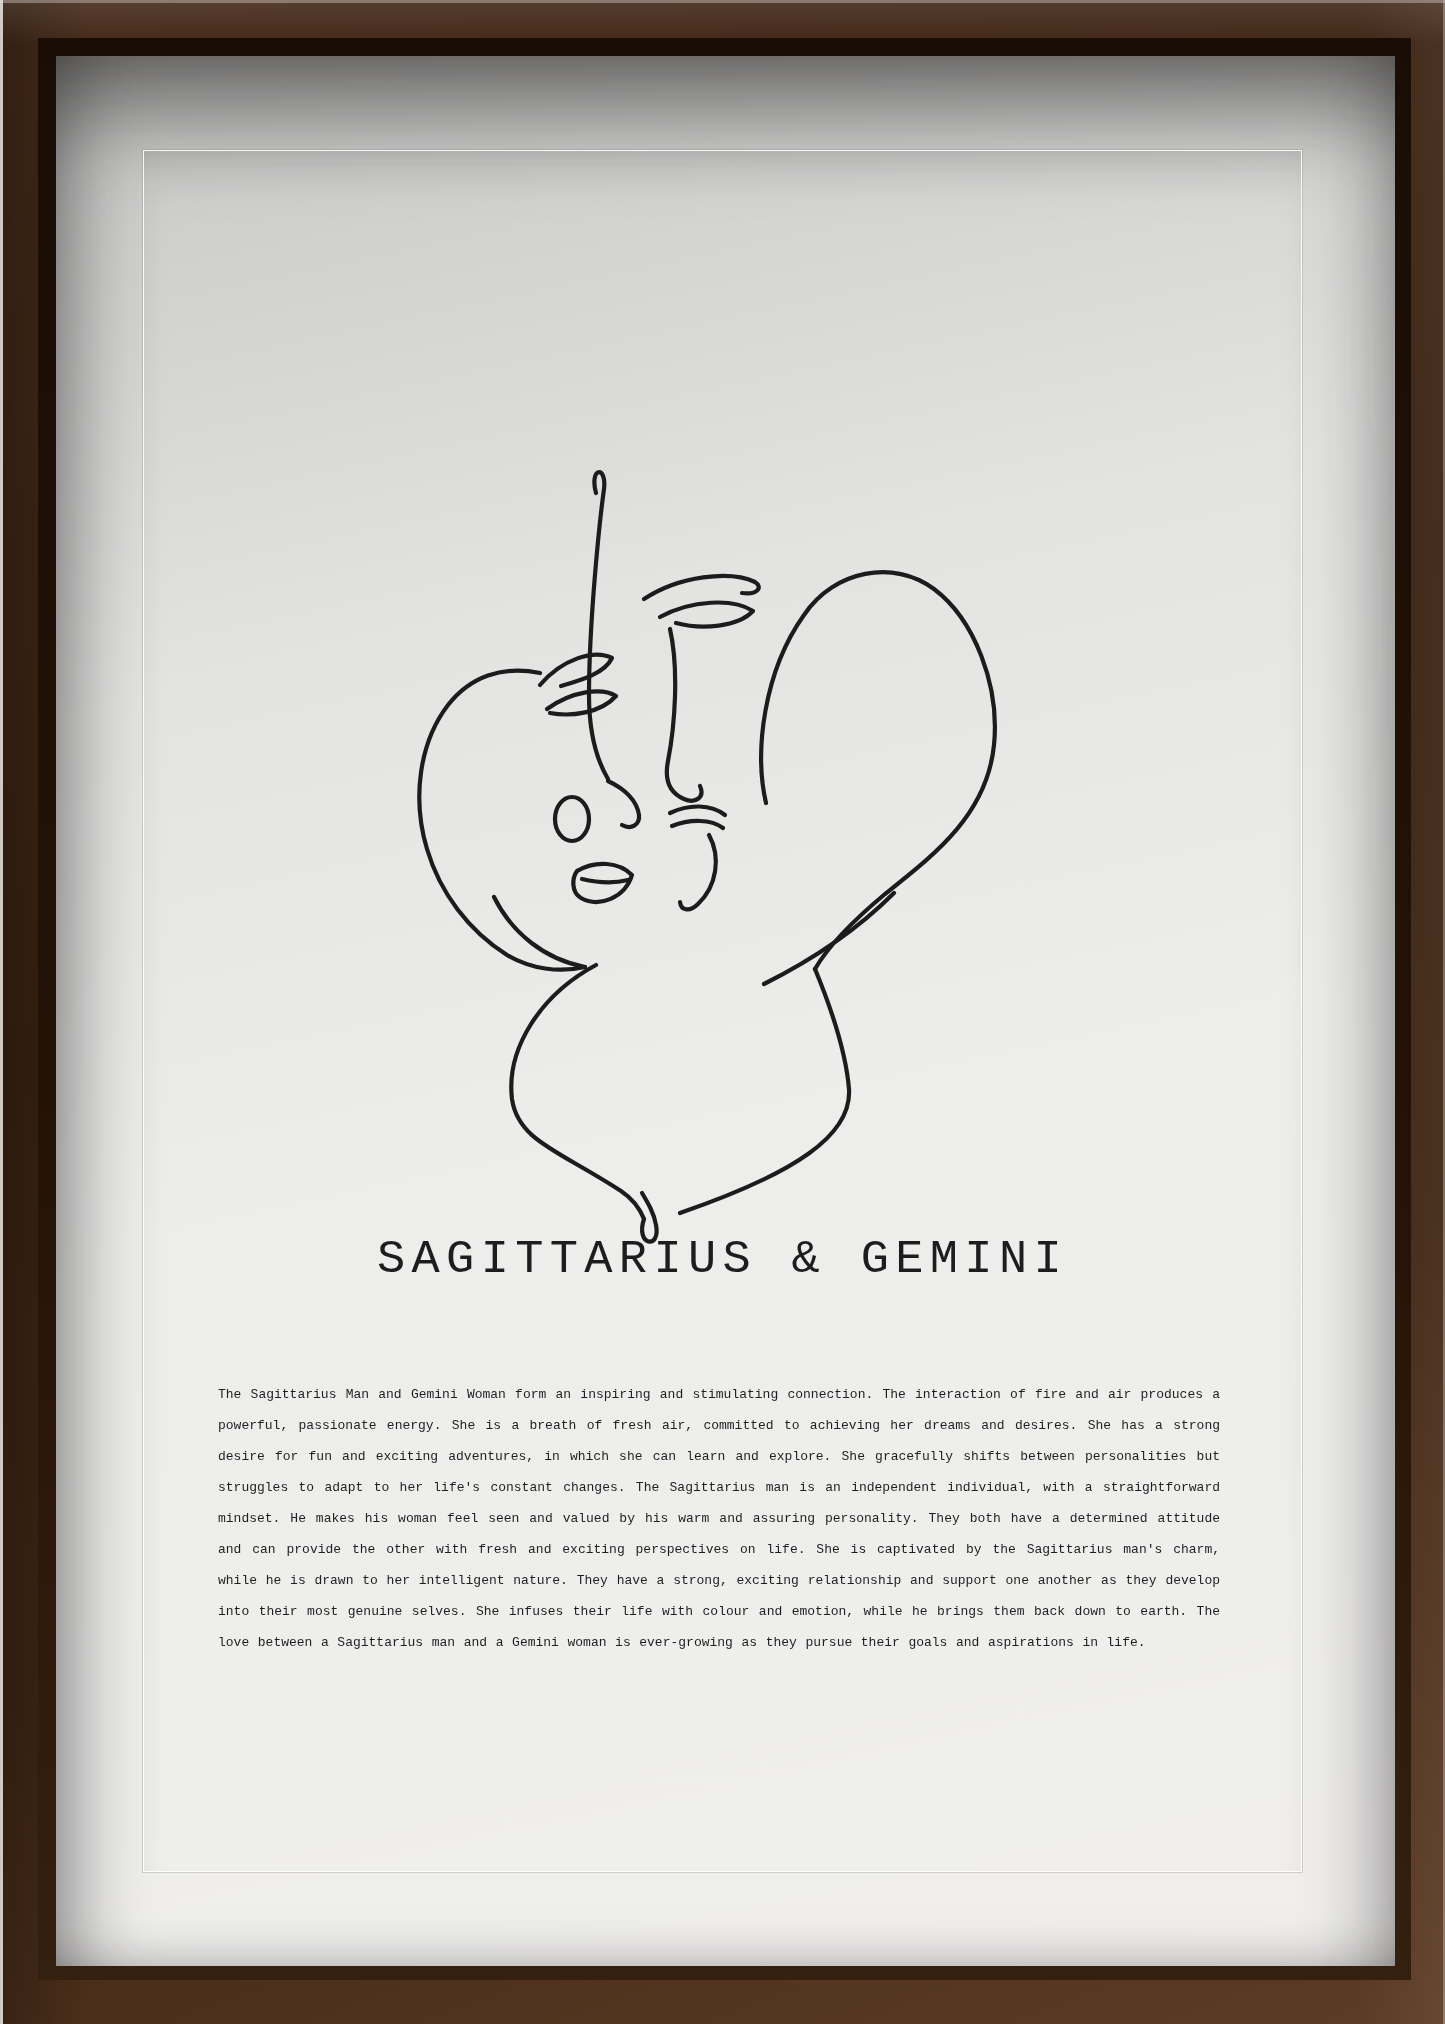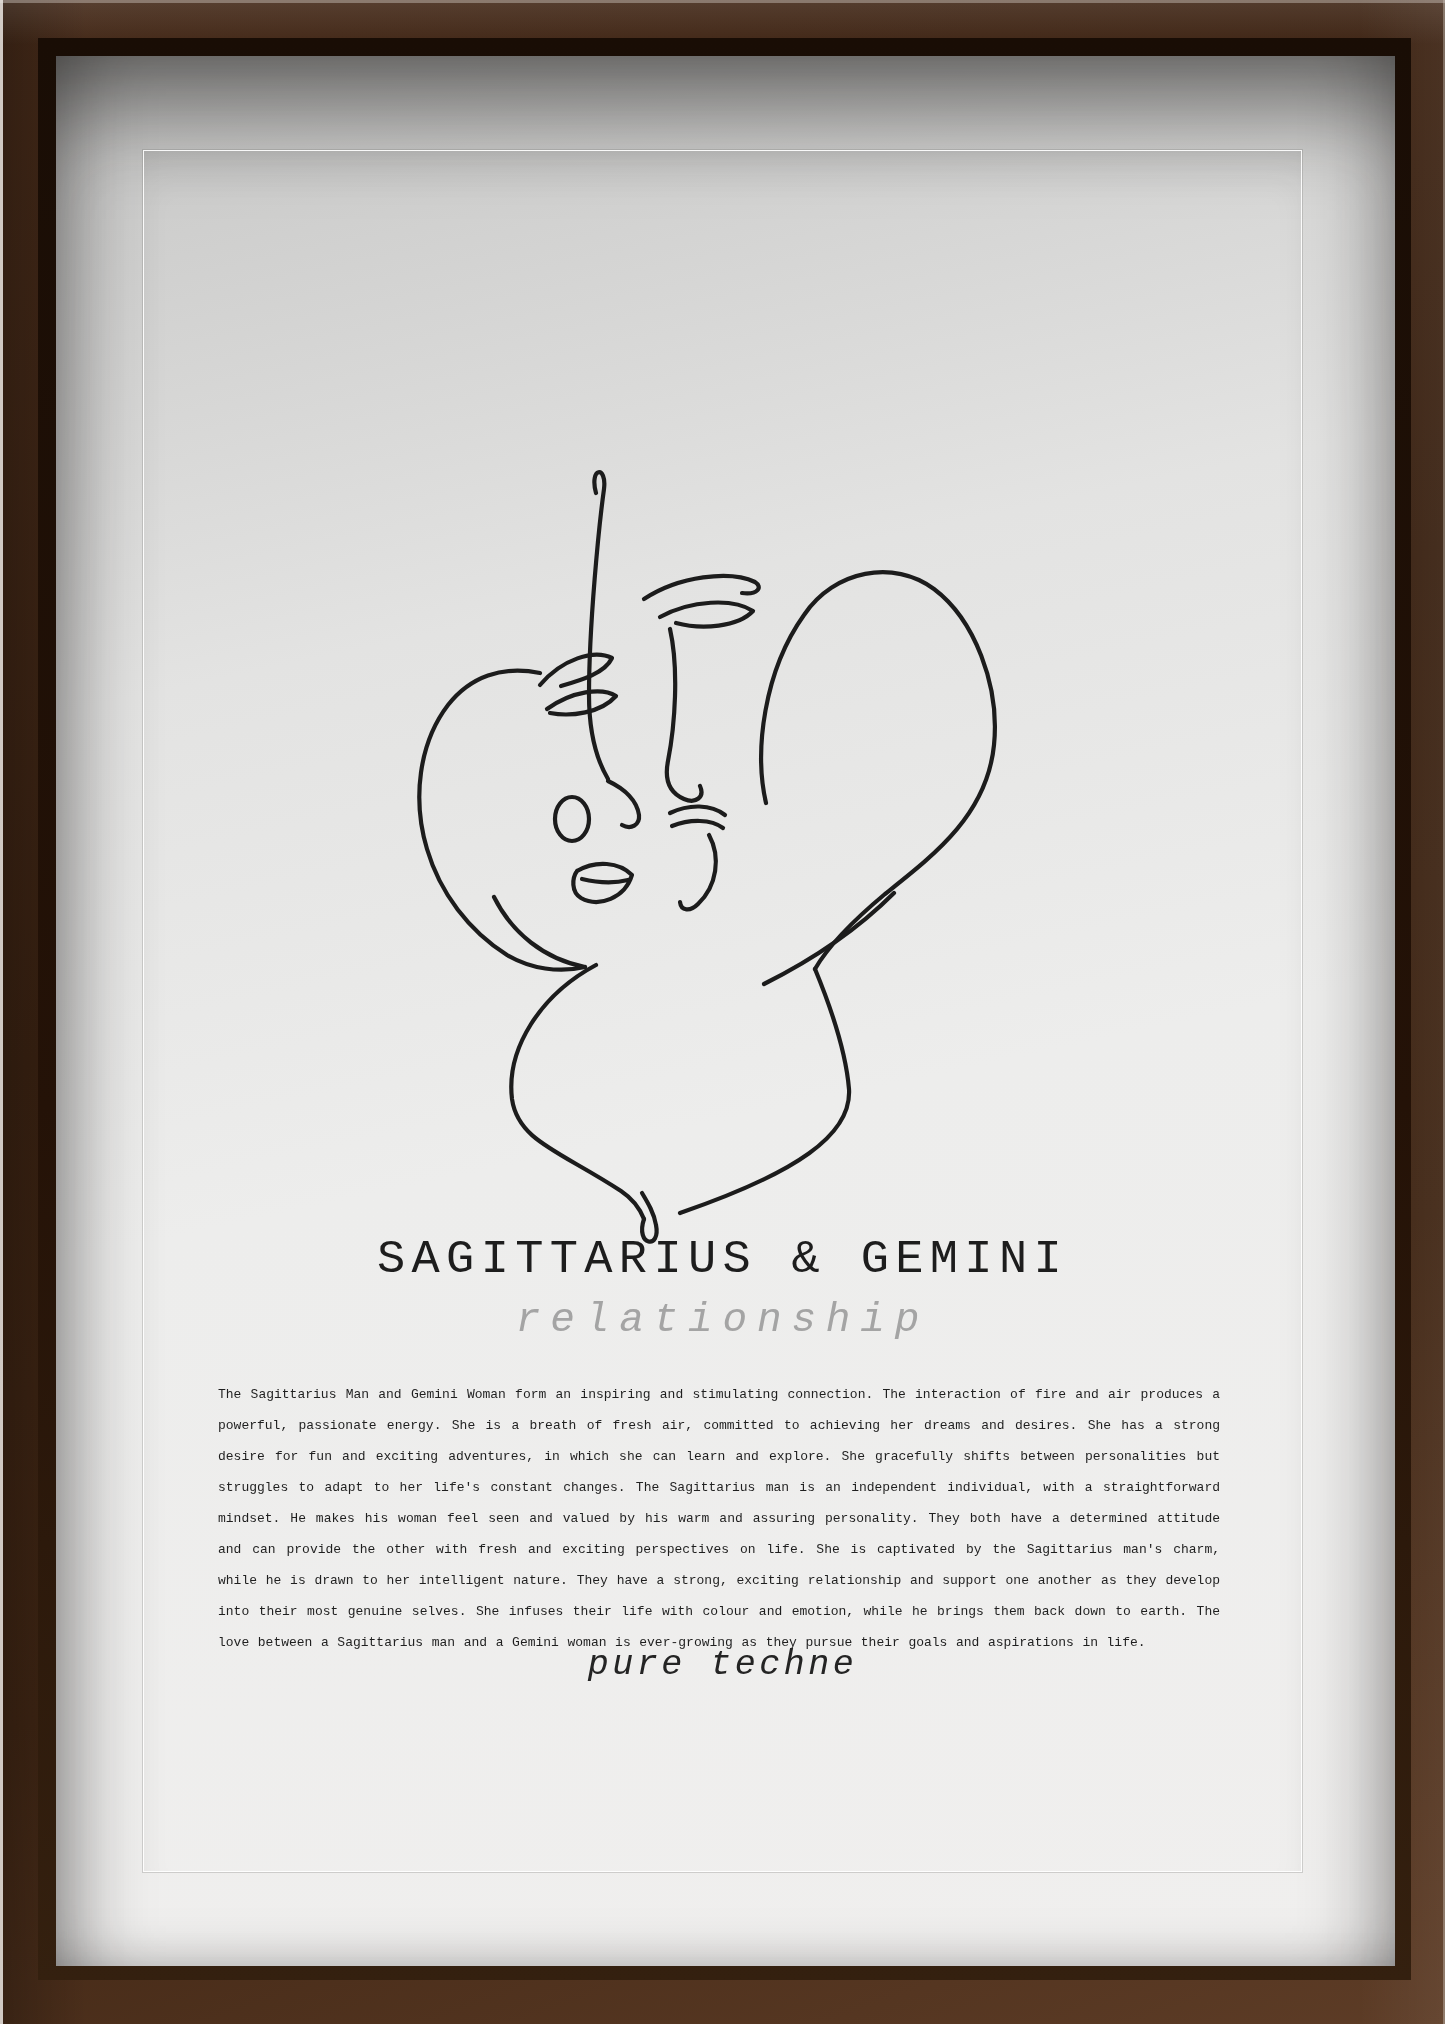--- a/index.html
+++ b/index.html
@@ -138,21 +138,19 @@
 
       <path d="M 432 430 C 420 378 430 298 470 242 C 500 197 560 186 600 216 C 640 246 666 312 660 372 C 653 442 600 482 551 521 C 521 546 496 570 481 596"></path>
 
       <path d="M 560 520 C 520 560 472 590 430 611"></path>
 
       <path d="M 481 596 C 500 642 512 680 515 716 C 518 762 462 800 346 840"></path>
     </svg>
 
     <div class="poster-title">SAGITTARIUS &amp; GEMINI</div>
 
-    <div class="poster-subtitle">relationship</div>
 
     <div class="poster-body">The Sagittarius Man and Gemini Woman form an inspiring and stimulating connection. The interaction of fire and air produces a powerful, passionate energy. She is a breath of fresh air, committed to achieving her dreams and desires. She has a strong desire for fun and exciting adventures, in which she can learn and explore. She gracefully shifts between personalities but struggles to adapt to her life's constant changes. The Sagittarius man is an independent individual, with a straightforward mindset. He makes his woman feel seen and valued by his warm and assuring personality. They both have a determined attitude and can provide the other with fresh and exciting perspectives on life. She is captivated by the Sagittarius man's charm, while he is drawn to her intelligent nature. They have a strong, exciting relationship and support one another as they develop into their most genuine selves. She infuses their life with colour and emotion, while he brings them back down to earth. The love between a Sagittarius man and a Gemini woman is ever-growing as they pursue their goals and aspirations in life.</div>
 
-    <div class="poster-signature">pure techne</div>
 
   </div>
 
 </div>
 
 </body></html>

